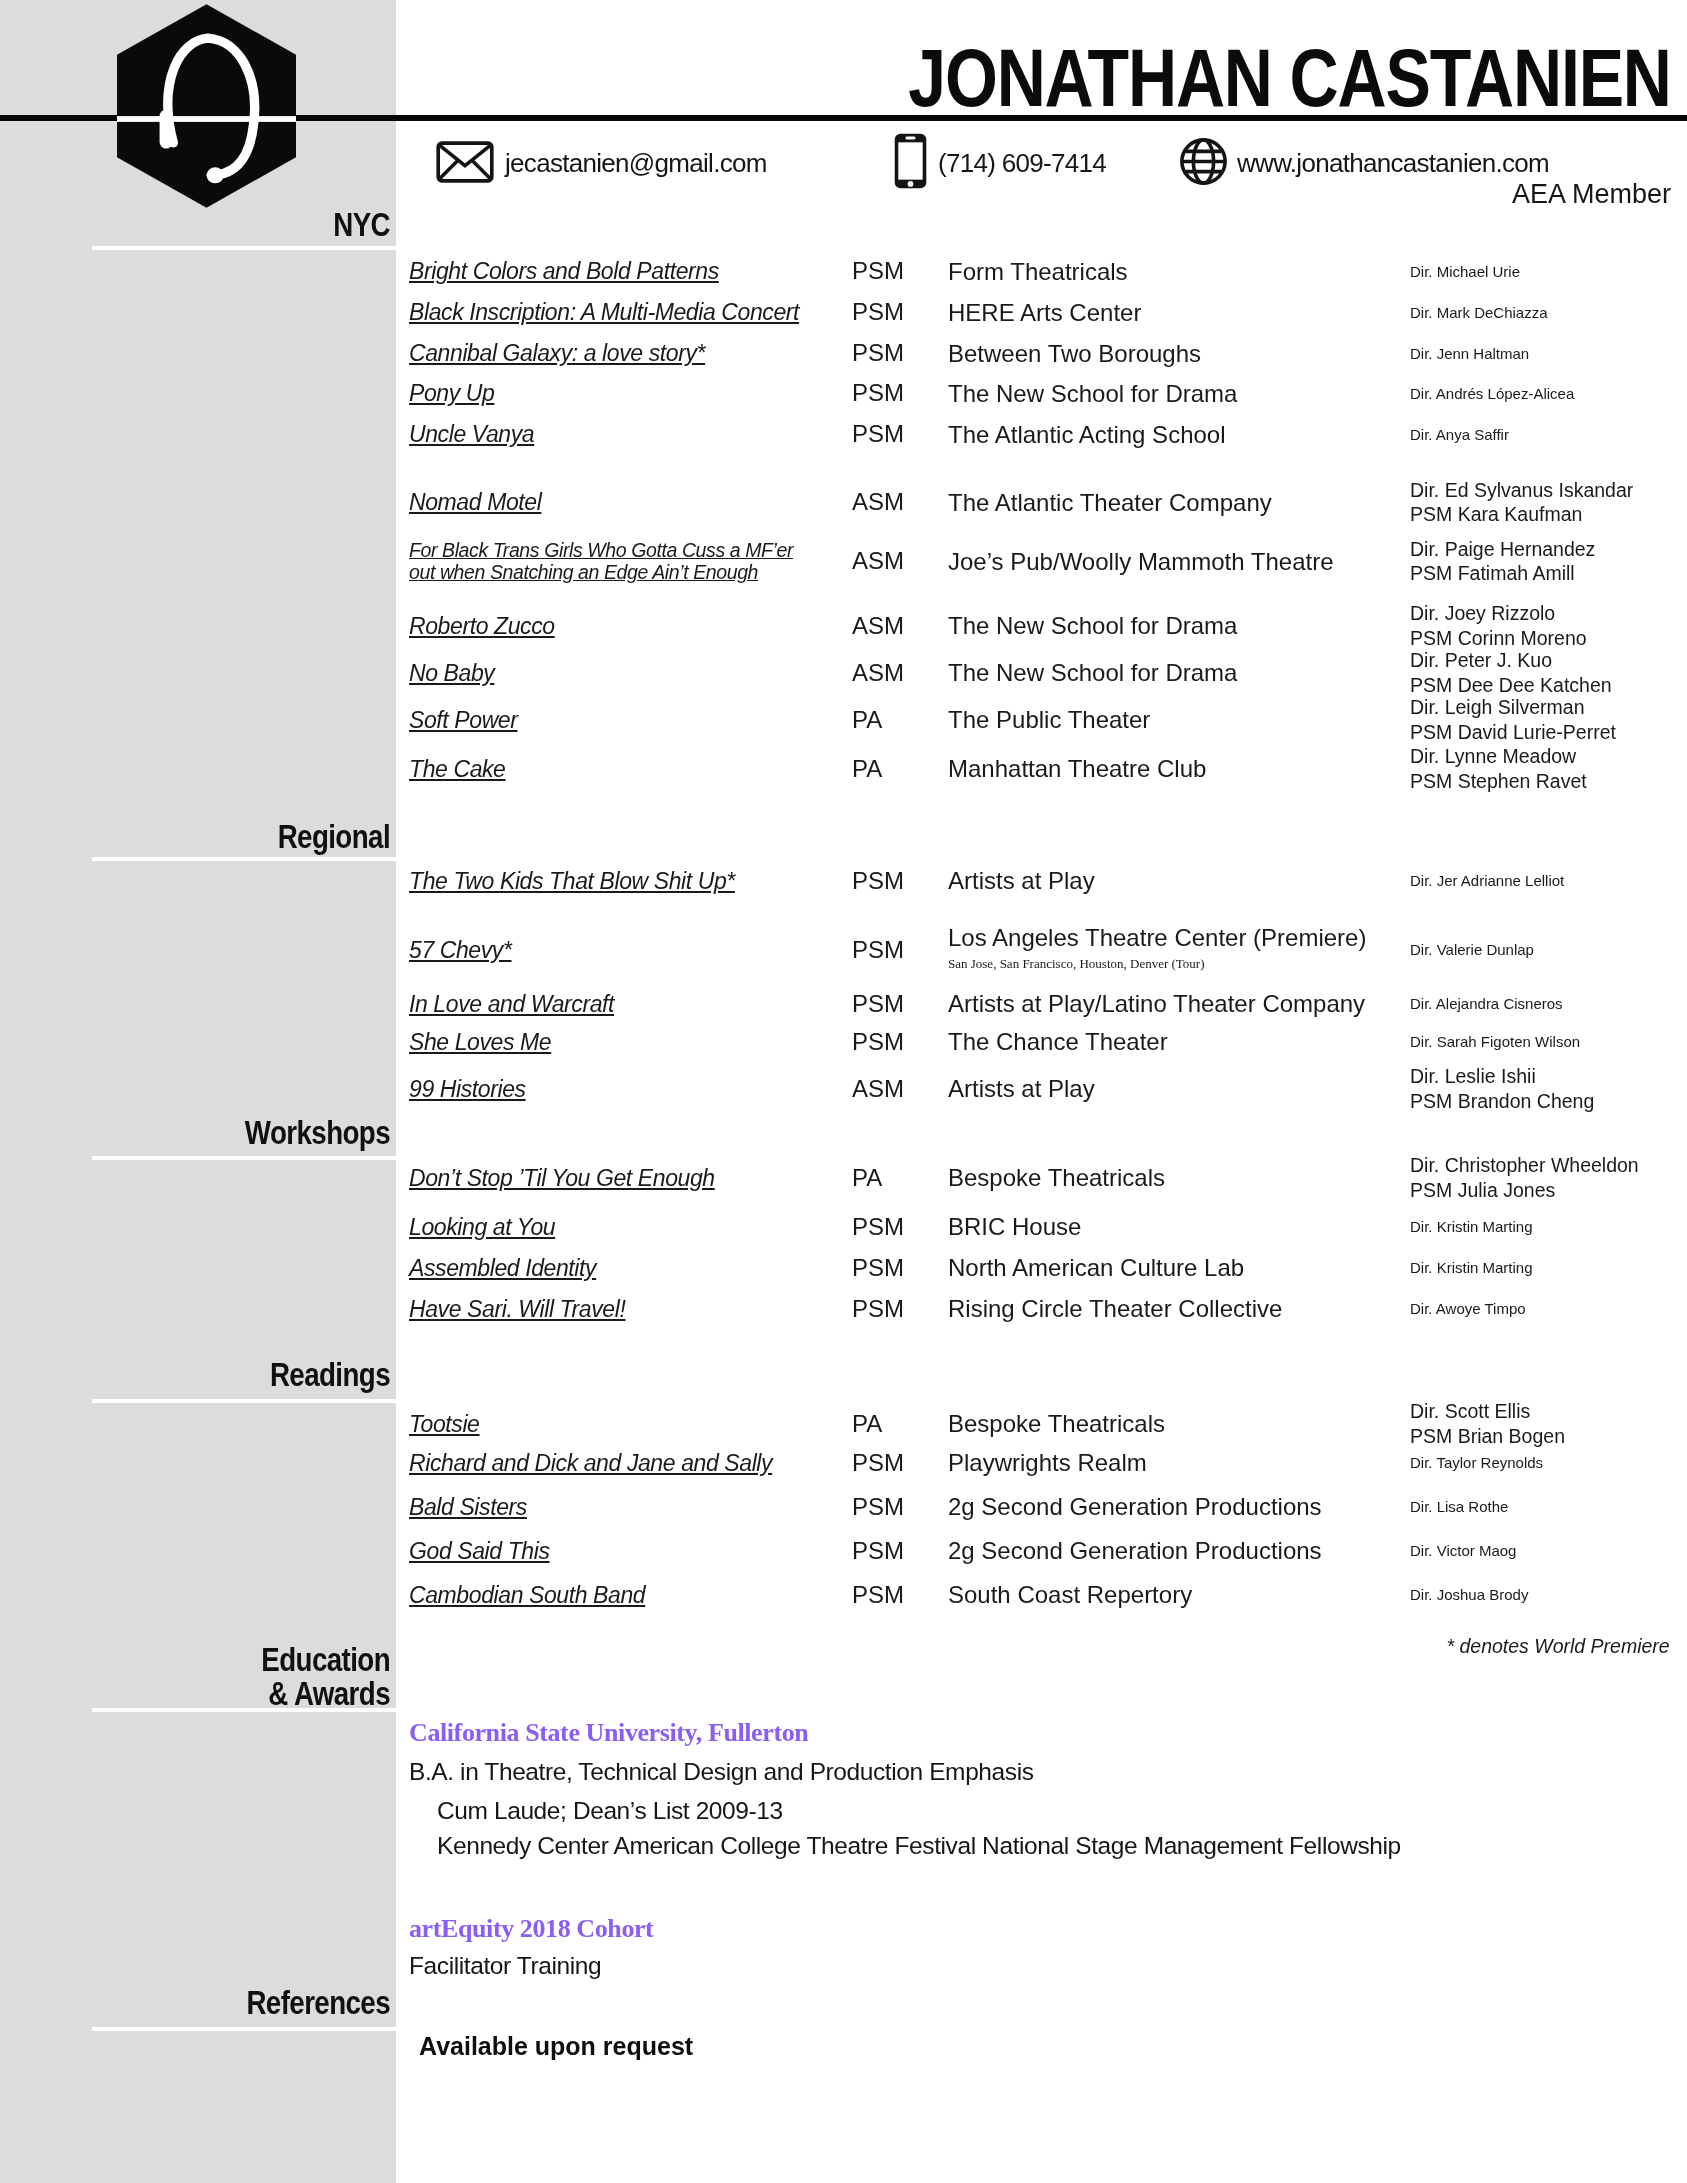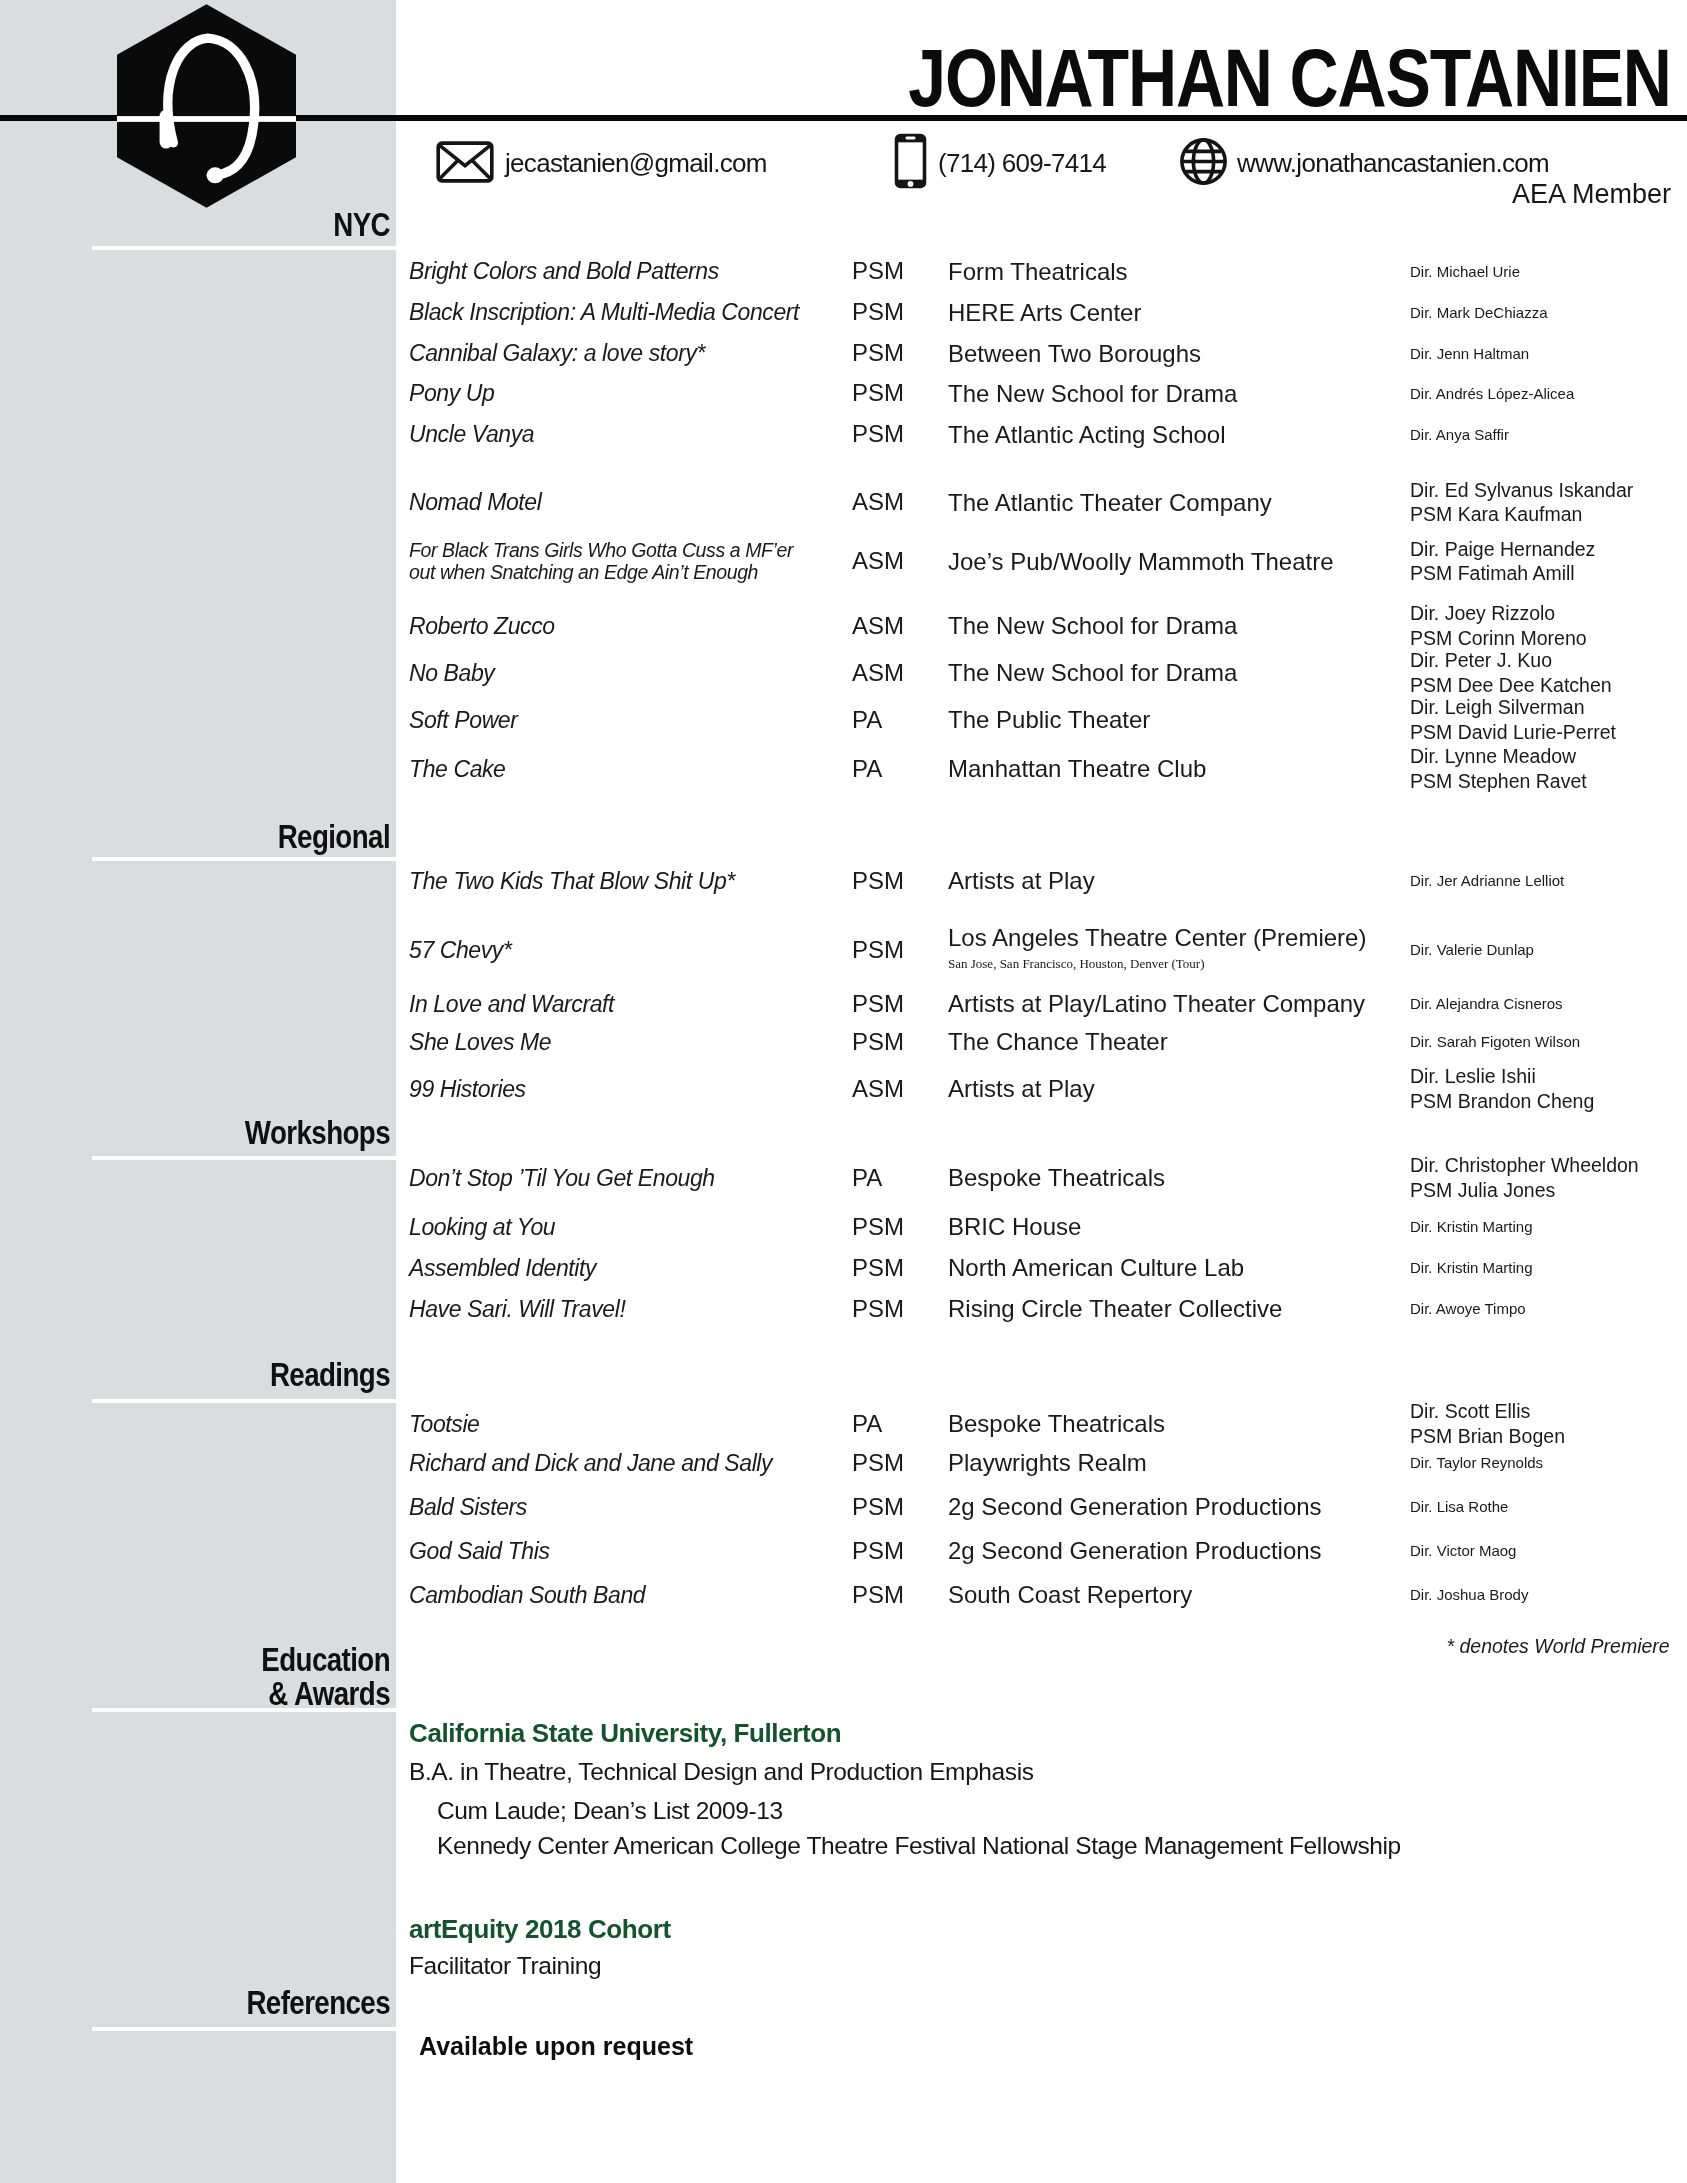--- a/index.html
+++ b/index.html
@@ -14,29 +14,29 @@
   .ctext{position:absolute;font-size:26px;line-height:38px;letter-spacing:-0.7px;white-space:nowrap;color:#161616;}
   .cicon{position:absolute;}
   .aea{position:absolute;right:16px;top:179px;font-size:27px;color:#161616;}
   .sec{position:absolute;left:0;width:390px;text-align:right;font-weight:bold;font-size:33px;
        line-height:34px;letter-spacing:-0.7px;color:#101010;white-space:pre-line;
        transform:scaleX(.84);transform-origin:100% 0;}
   .sec-rule{position:absolute;left:92px;width:304px;height:3.6px;background:#ffffff;}
   .row{position:absolute;left:409px;right:14.4px;display:flex;align-items:center;}
   .row.topalign{align-items:center;}
   .c{display:block;}
-  .t{width:443px;font-style:italic;font-size:23px;line-height:26px;letter-spacing:-0.4px;white-space:pre-line;}
+  .t{width:443px;font-style:italic;font-size:23px;line-height:26px;letter-spacing:-0.4px;white-space:pre-line;text-decoration:underline;}
   .t.small{font-size:19.5px;line-height:22.4px;}
   .r{width:96px;font-size:24px;}
   .th{width:462px;font-size:24px;line-height:29px;}
   .th .sub{display:block;font-size:13px;line-height:24.5px;font-family:Liberation Serif, serif;}
   .d{flex:1;font-size:15px;line-height:25px;white-space:pre-line;}
   .d.multi{font-size:19.5px;line-height:24.5px;}
   .edu{position:absolute;font-size:24.5px;letter-spacing:-0.4px;white-space:nowrap;color:#161616;}
-  .edu.b{font-weight:bold;font-size:26px;color:#14532d;}
+  .edu.b{font-weight:bold;font-size:26px;color:#8b5cf6;font-family:Liberation Serif, serif;}
   .footnote{position:absolute;right:17.3px;top:1635px;font-style:italic;font-size:19.5px;}
   .note{position:absolute;left:419px;top:2032px;font-weight:bold;font-size:25px;color:#0e0e0e;}
 </style>
 </head>
 <body>
 
 <div class="page">
   <div class="sidebar"></div>
   <div class="top-rule"></div>
 

